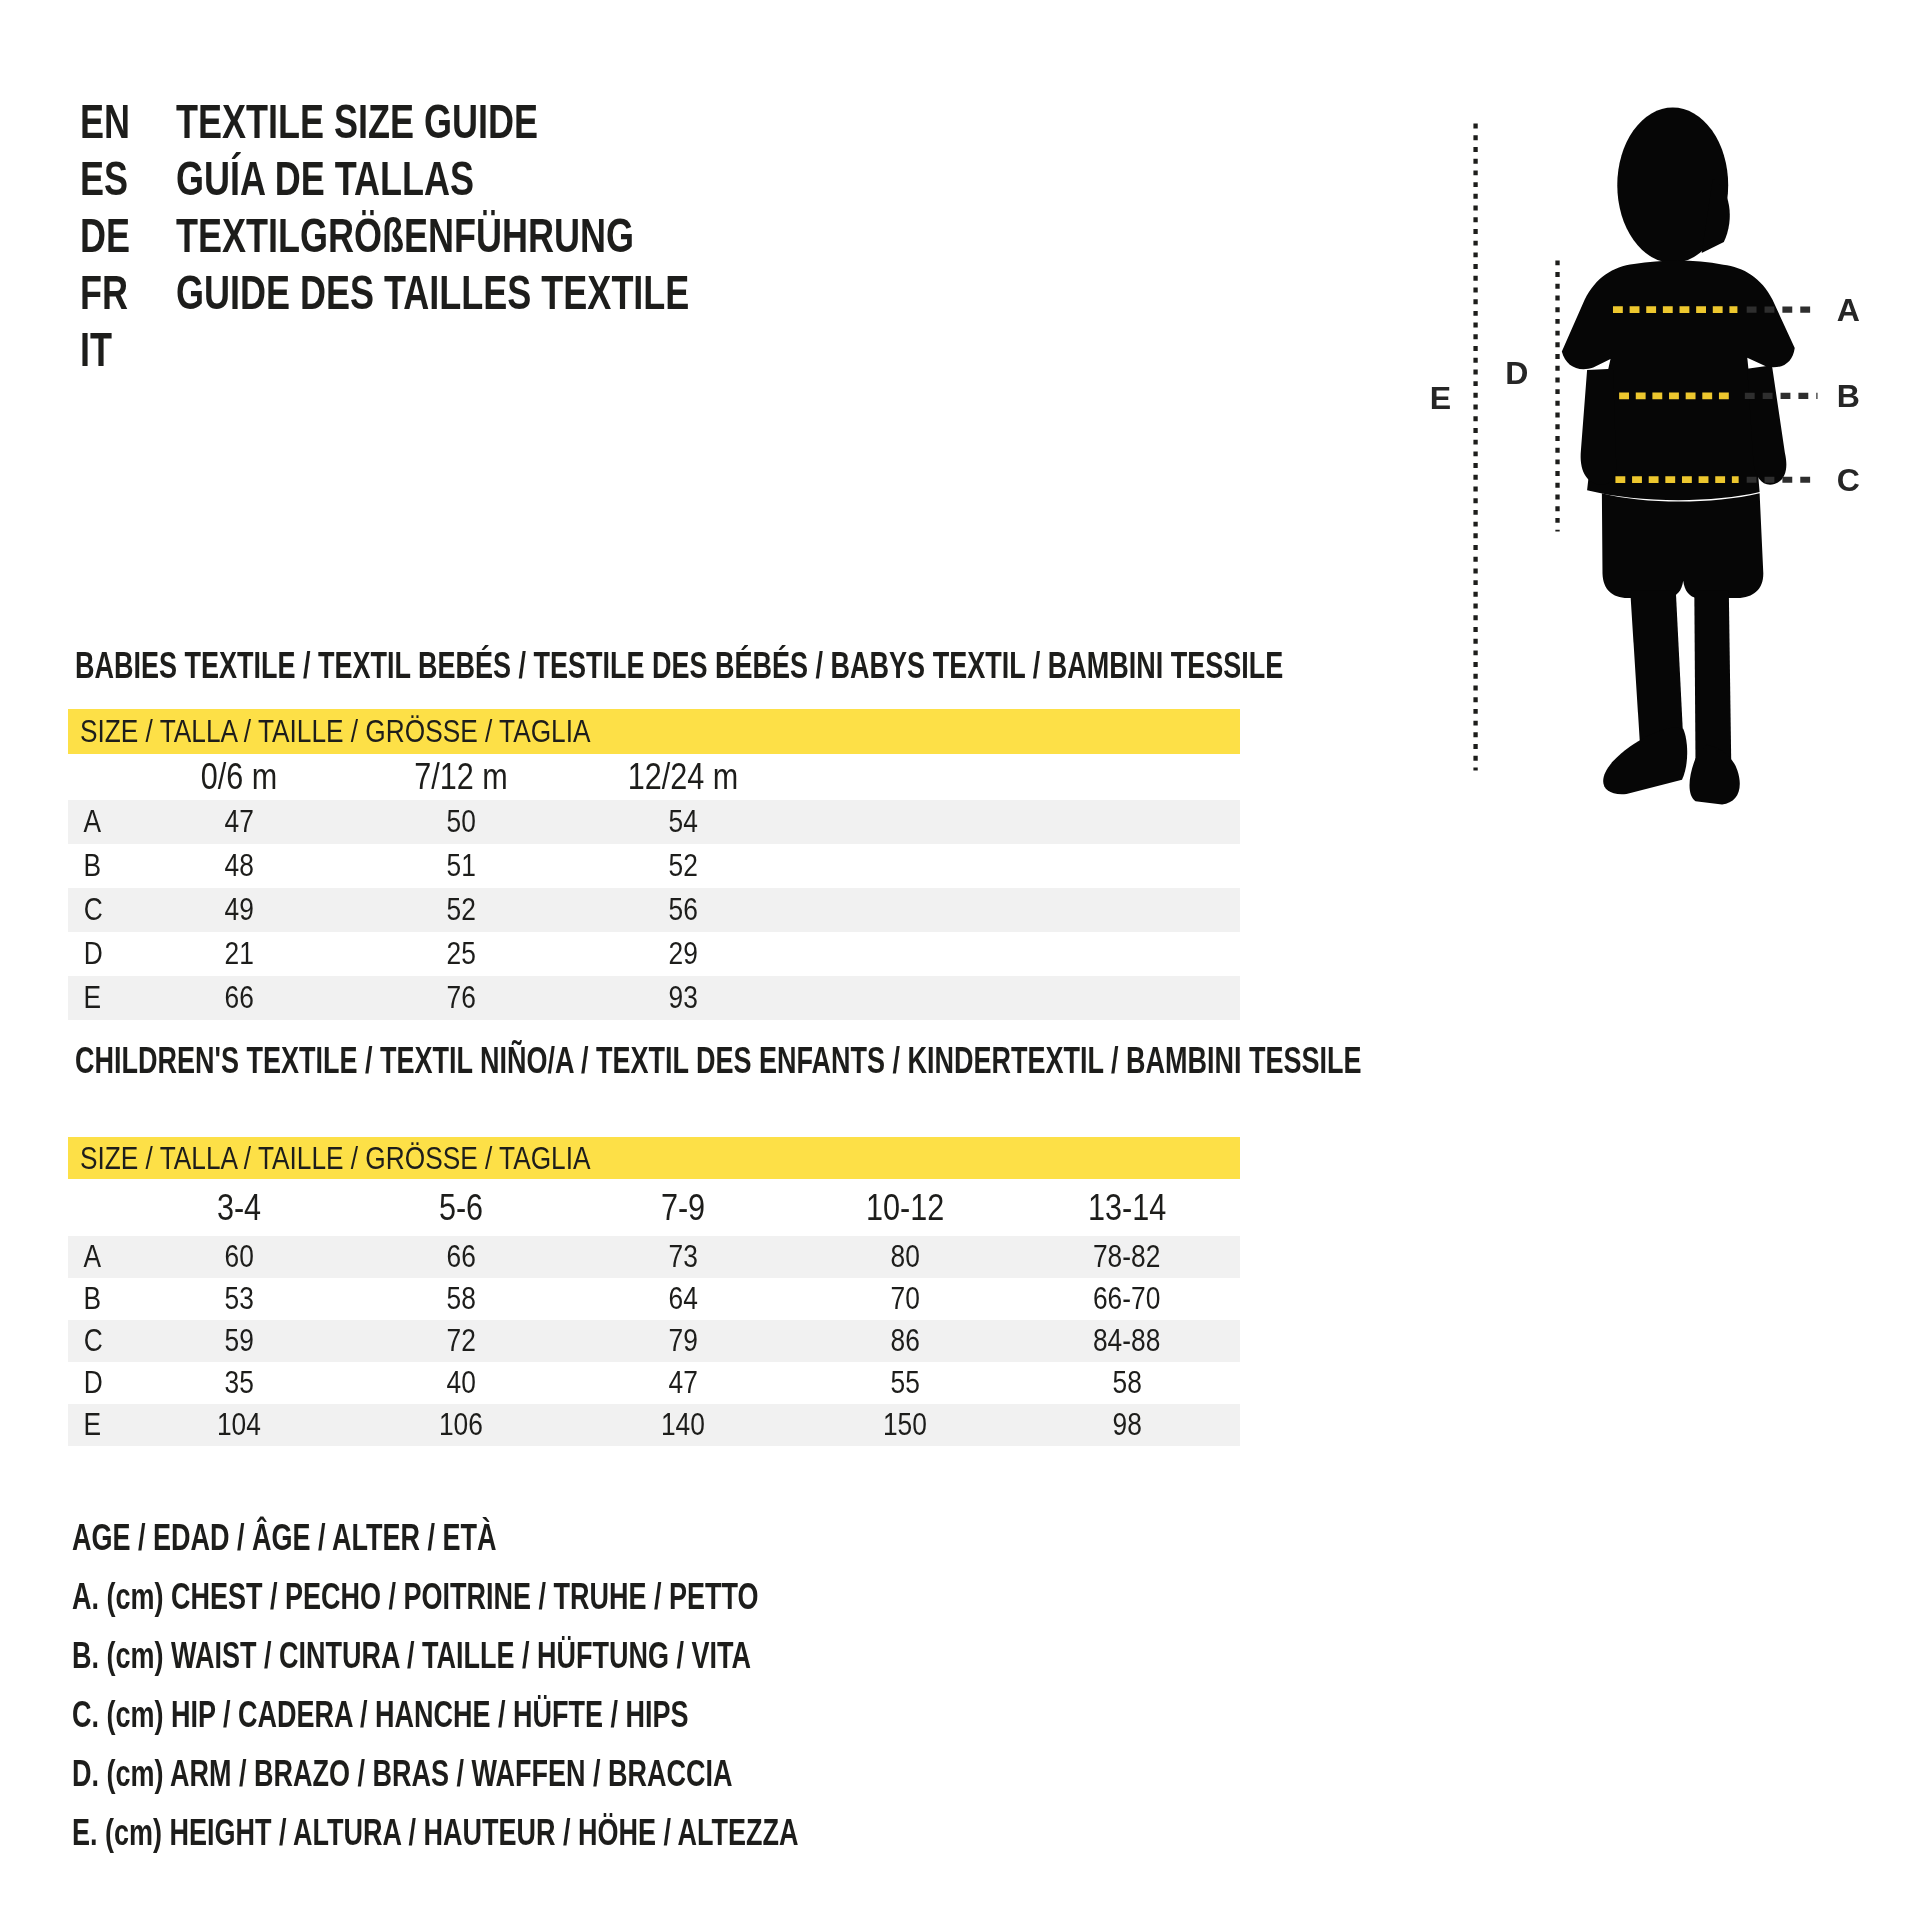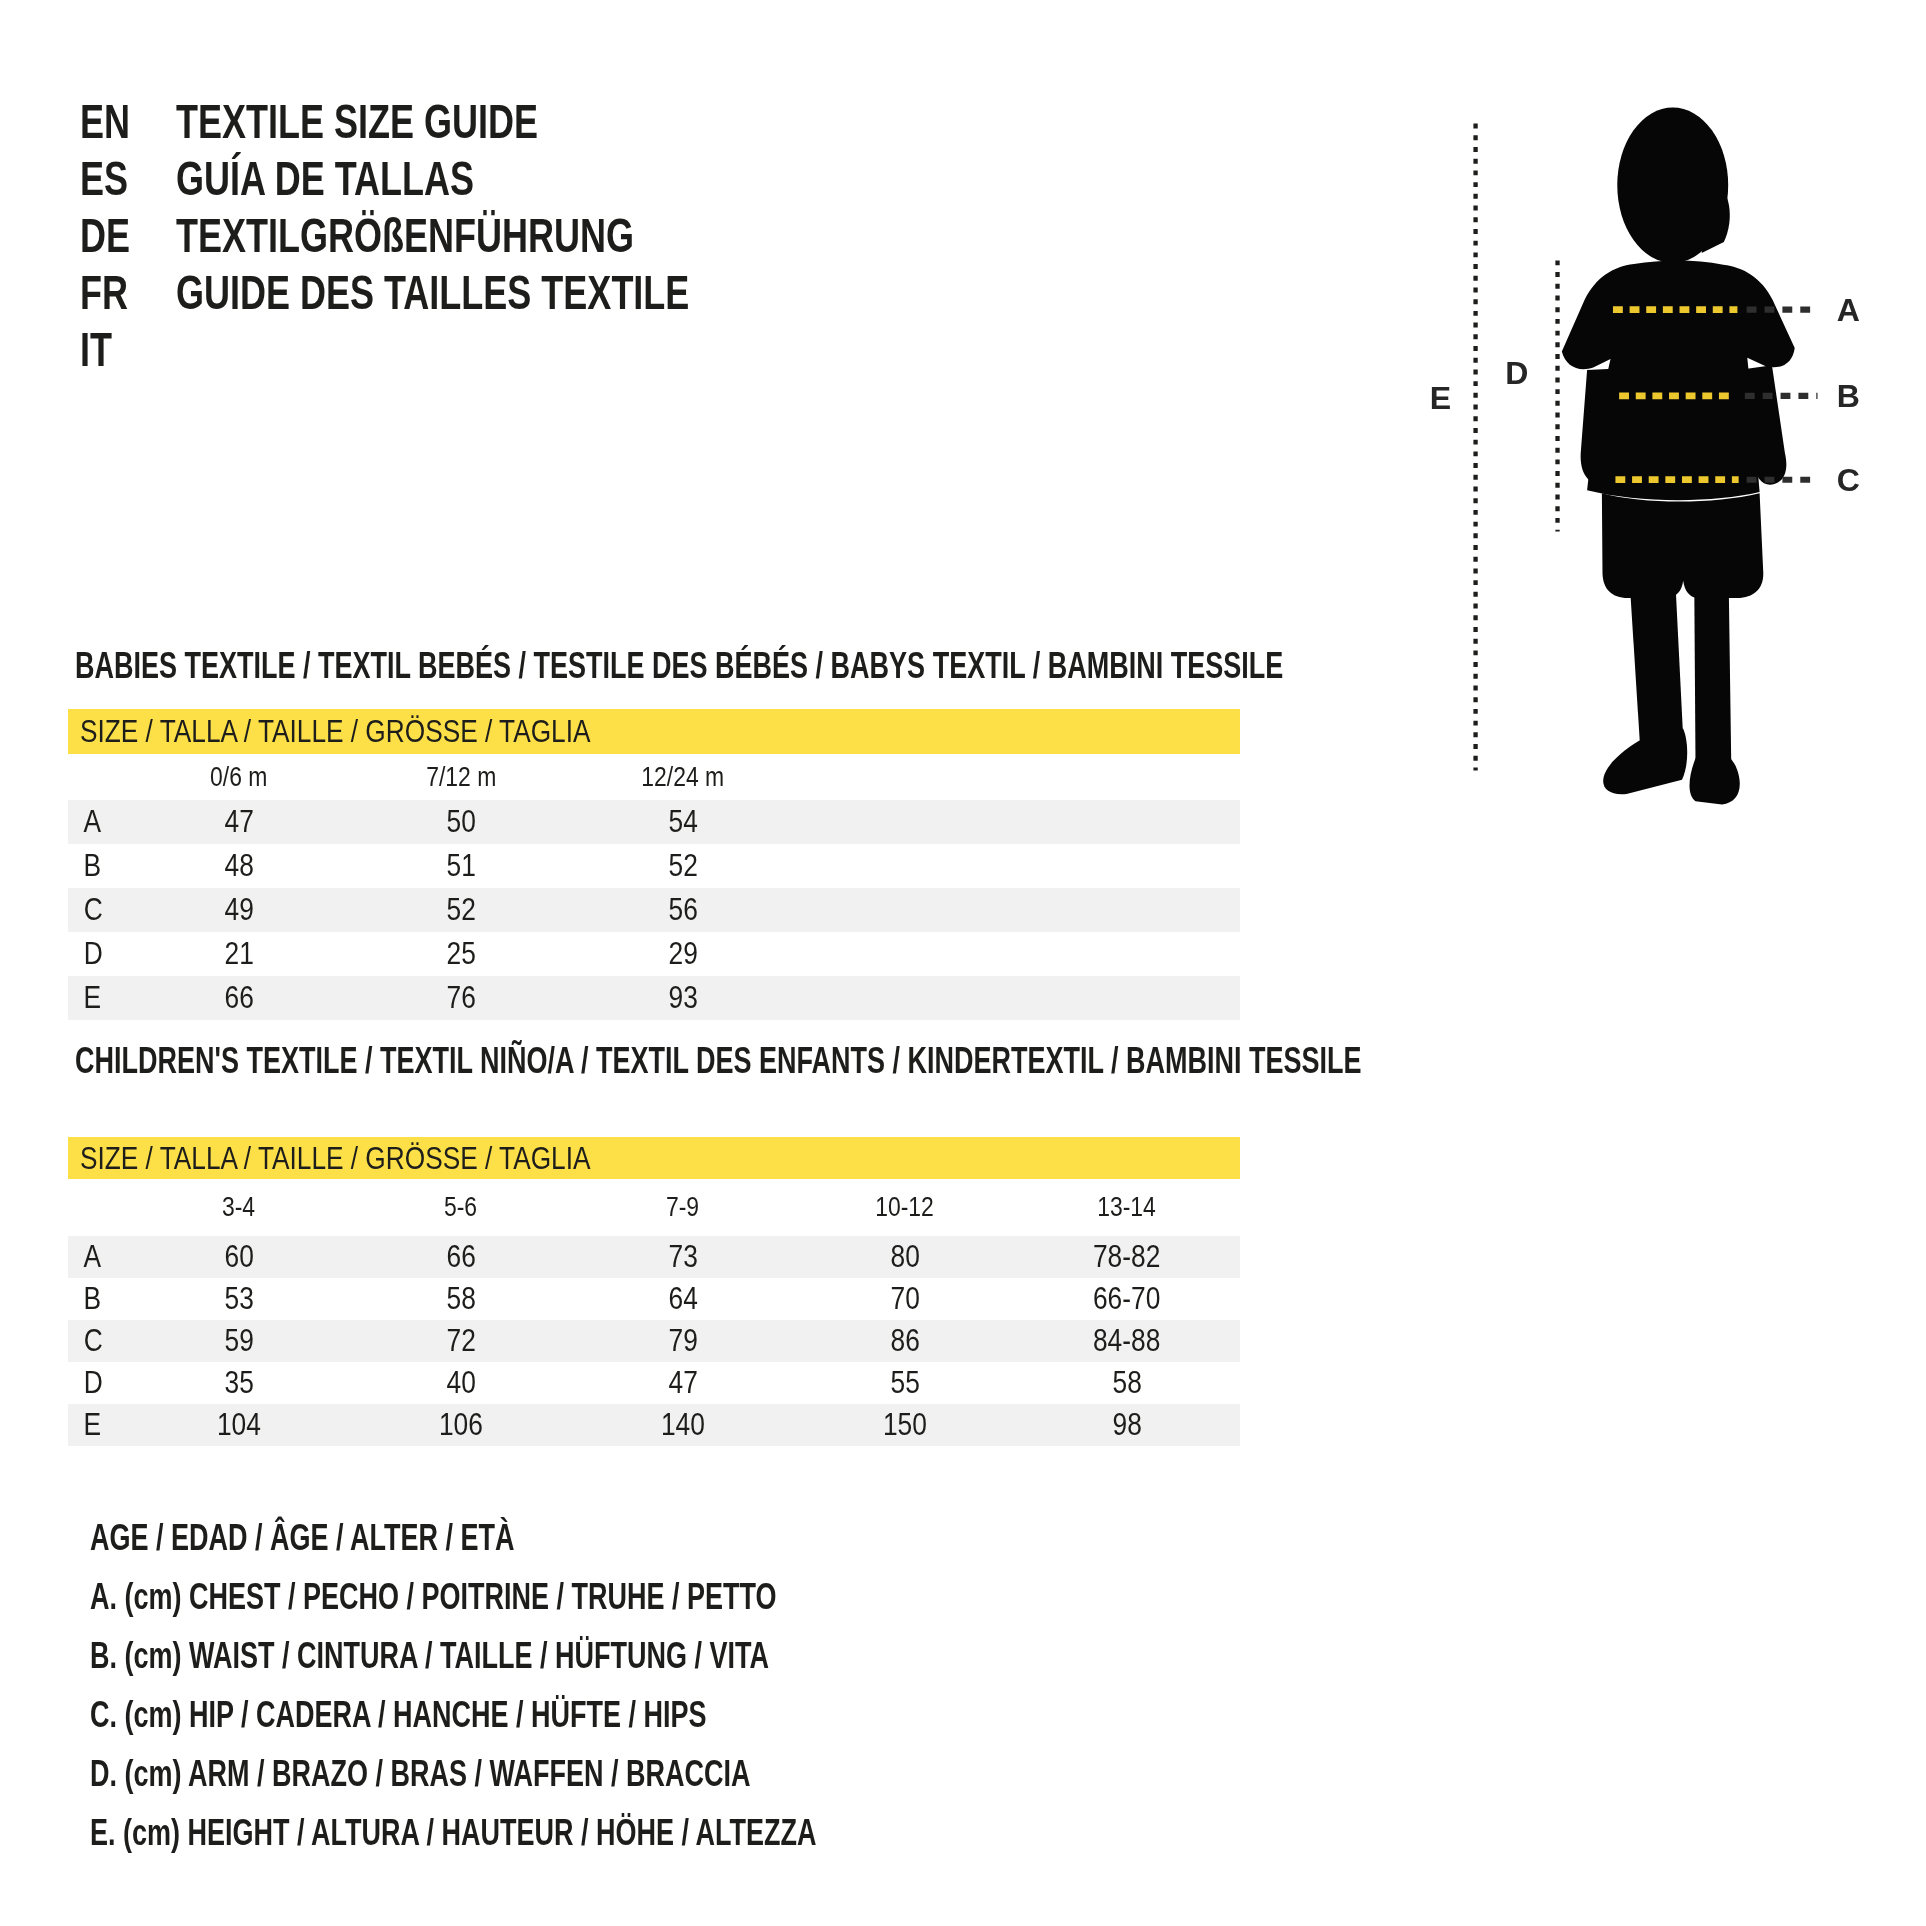--- a/index.html
+++ b/index.html
@@ -33,34 +33,34 @@
 
   
   .table { position: absolute; left: 68px; width: 1172px; }
   .table-babies   { top: 709px; }
   .table-children { top: 1137px; }
 
   .t-header { background: #fde047; display: flex; align-items: center; padding-left: 12.3px; font-size: 32px; font-weight: 400; }
   .table-babies .t-header   { height: 45px; }
   .table-children .t-header { height: 42px; }
 
-  .t-cols { display: flex; align-items: center; font-size: 27px; font-weight: 400; }
+  .t-cols { display: flex; align-items: center; font-size: 36px; font-weight: 400; }
   .table-babies .t-cols   { height: 46px; }
   .table-children .t-cols { height: 57px; }
 
   .t-row { display: flex; align-items: center; font-size: 31px; font-weight: 400; }
   .table-babies .t-row   { height: 44px; }
   .table-children .t-row { height: 42px; }
   .t-row.stripe { background: #f1f1f1; }
 
   .cell-label { width: 60px; flex: 0 0 60px; padding-left: 13.6px; }
   .cell { width: 222px; flex: 0 0 222px; display: flex; justify-content: center; }
 
   
-  .legend { position: absolute; left: 90px; top: 1508px; }
+  .legend { position: absolute; left: 72px; top: 1508px; }
   .legend-line { display: flex; align-items: center; height: 59px; font-size: 36px; font-weight: 700; }
 </style>
 </head>
 <body>
 
 <div class="page">
 
   <div class="lang-block">
     <div class="lang-row">
       <span class="lang-code"><span class="cond">EN</span></span>

